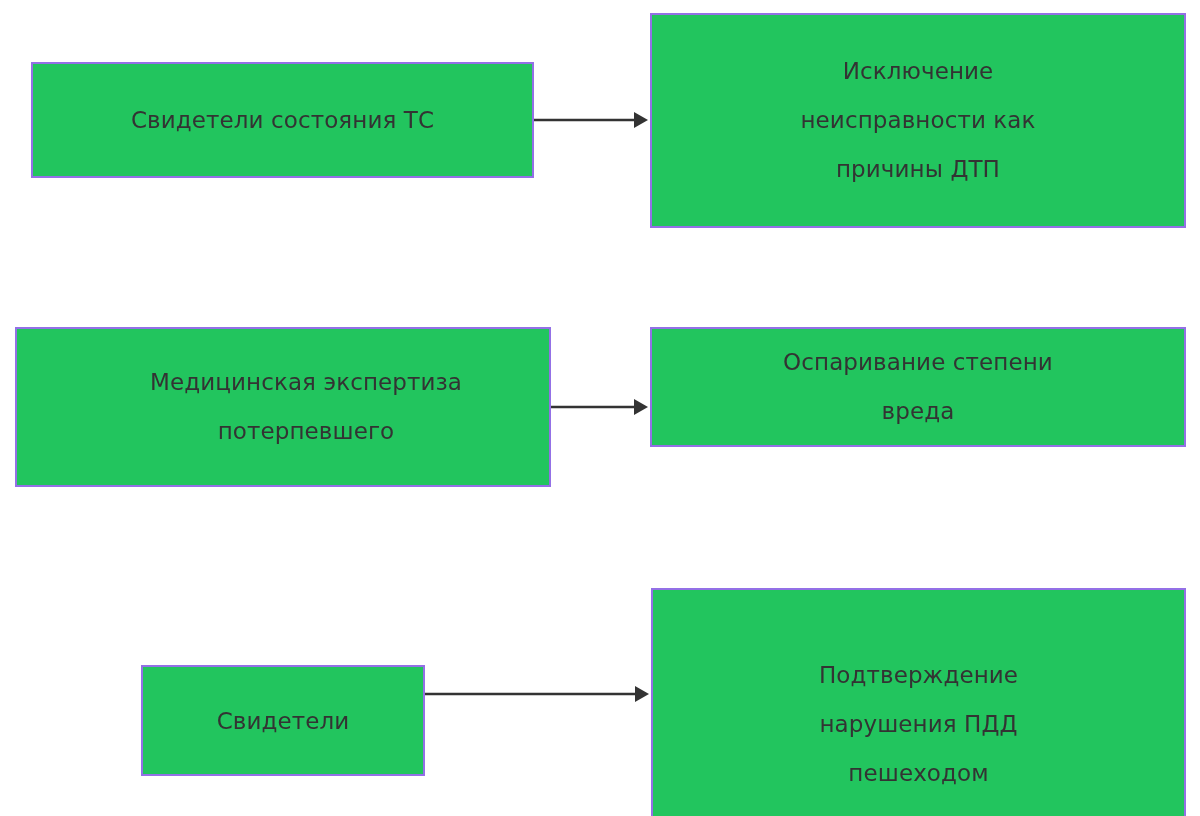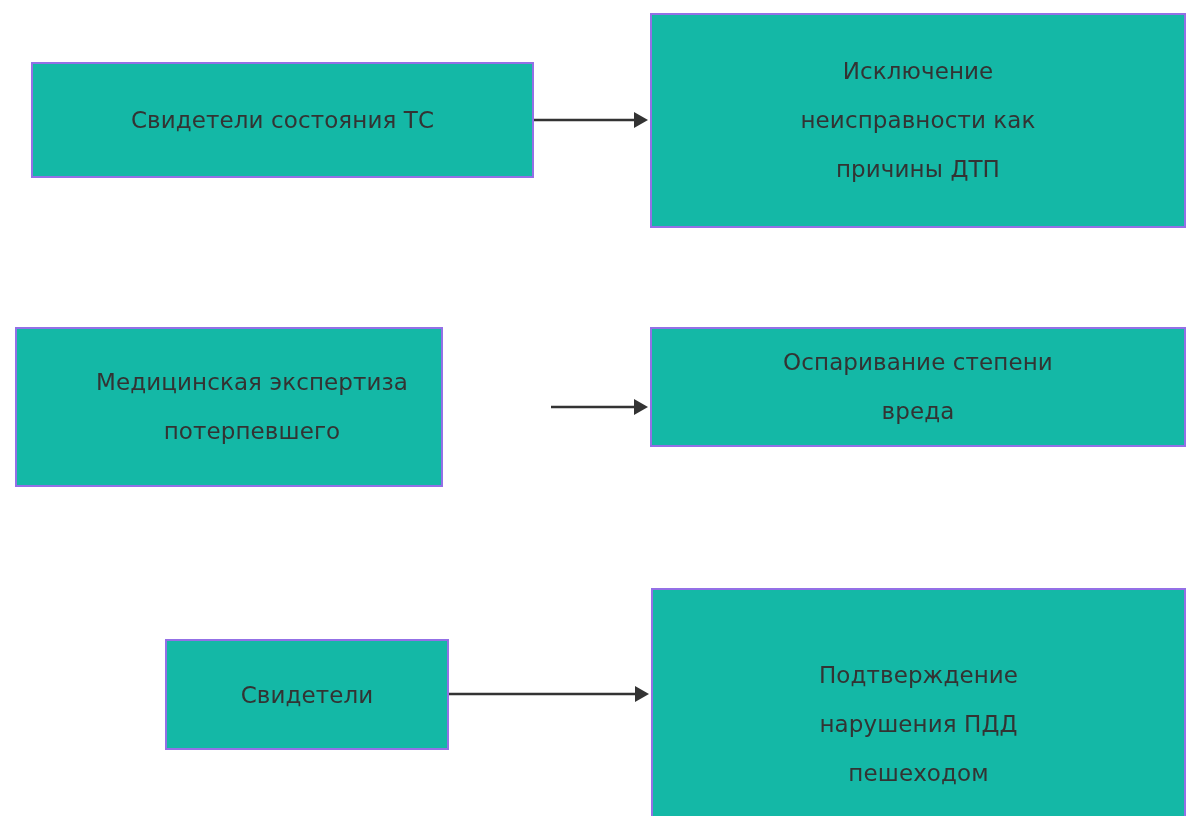--- a/index.html
+++ b/index.html
@@ -13,21 +13,21 @@
   #canvas {
     position: relative;
     width: 1200px;
     height: 816px;
     background: #ffffff;
     overflow: hidden;
   }
   .node {
     position: absolute;
     box-sizing: border-box;
-    background: #14b8a6;
+    background: #22c55e;
     border: 2px solid #9370e6;
     display: flex;
     align-items: center;
     justify-content: center;
     text-align: center;
   }
   .node-label {
     color: #333333;
     font-size: 23px;
     line-height: 49px;
@@ -77,31 +77,31 @@
   <div class="node" style="left:31px; top:62px; width:503px; height:116px;">
     <span class="node-label single">Свидетели состояния ТС</span>
   </div>
 
   <div class="node" style="left:650px; top:13px; width:536px; height:215px;">
     <span class="node-label">Исключение
 неисправности как
 причины ДТП</span>
   </div>
 
-  <div class="node" style="left:15px; top:327px; width:428px; height:160px;padding-left:46px;">
+  <div class="node" style="left:15px; top:327px; width:536px; height:160px;padding-left:46px;">
     <span class="node-label">Медицинская экспертиза
 потерпевшего</span>
   </div>
 
   <div class="node" style="left:650px; top:327px; width:536px; height:120px;">
     <span class="node-label">Оспаривание степени
 вреда</span>
   </div>
 
-  <div class="node" style="left:141px; top:639px; width:284px; height:111px;margin-left:24px;">
+  <div class="node" style="left:141px; top:665px; width:284px; height:111px;">
     <span class="node-label single">Свидетели</span>
   </div>
 
   <div class="node" style="left:651px; top:588px; width:535px; height:272px;">
     <span class="node-label">Подтверждение
 нарушения ПДД
 пешеходом</span>
   </div>
 
 </div>

